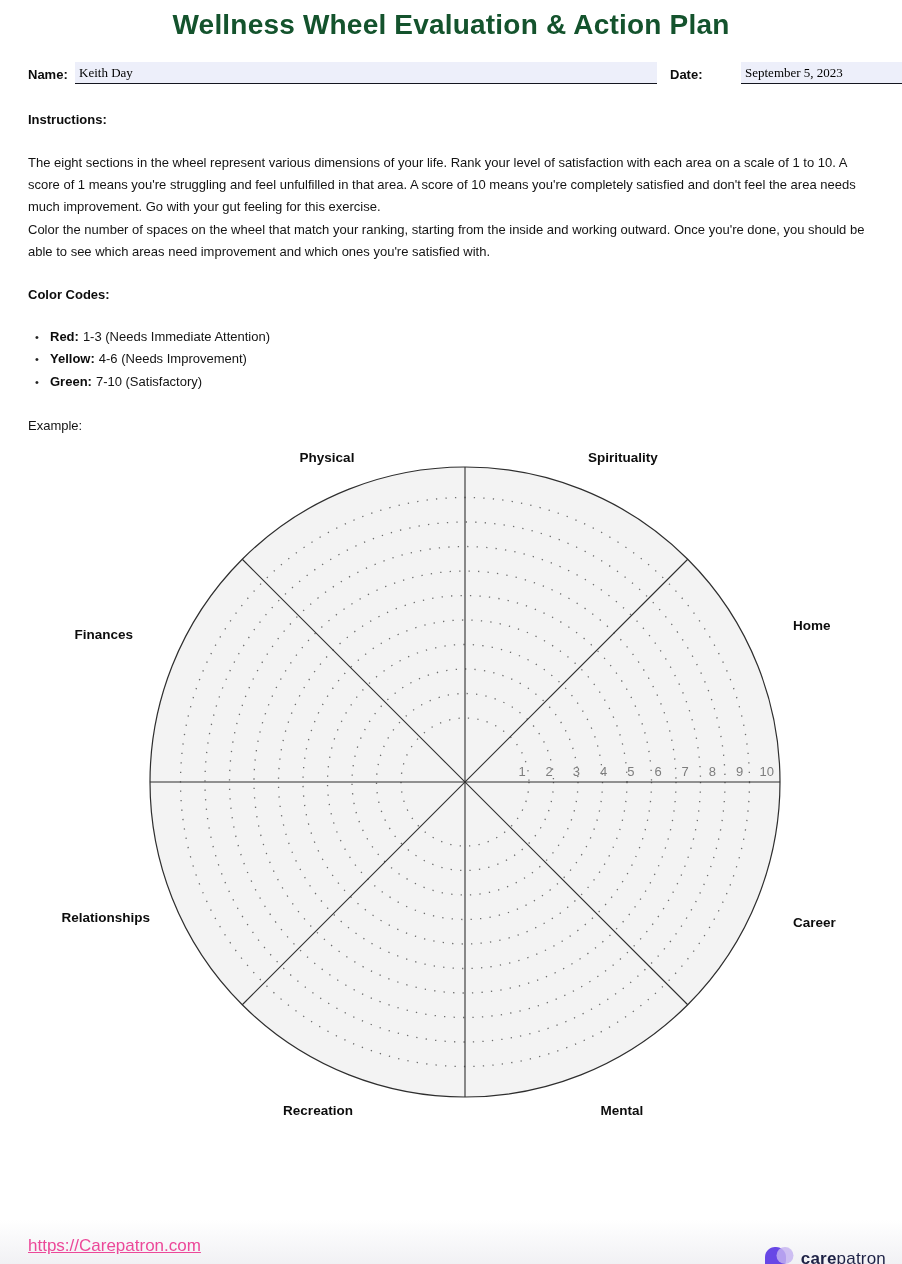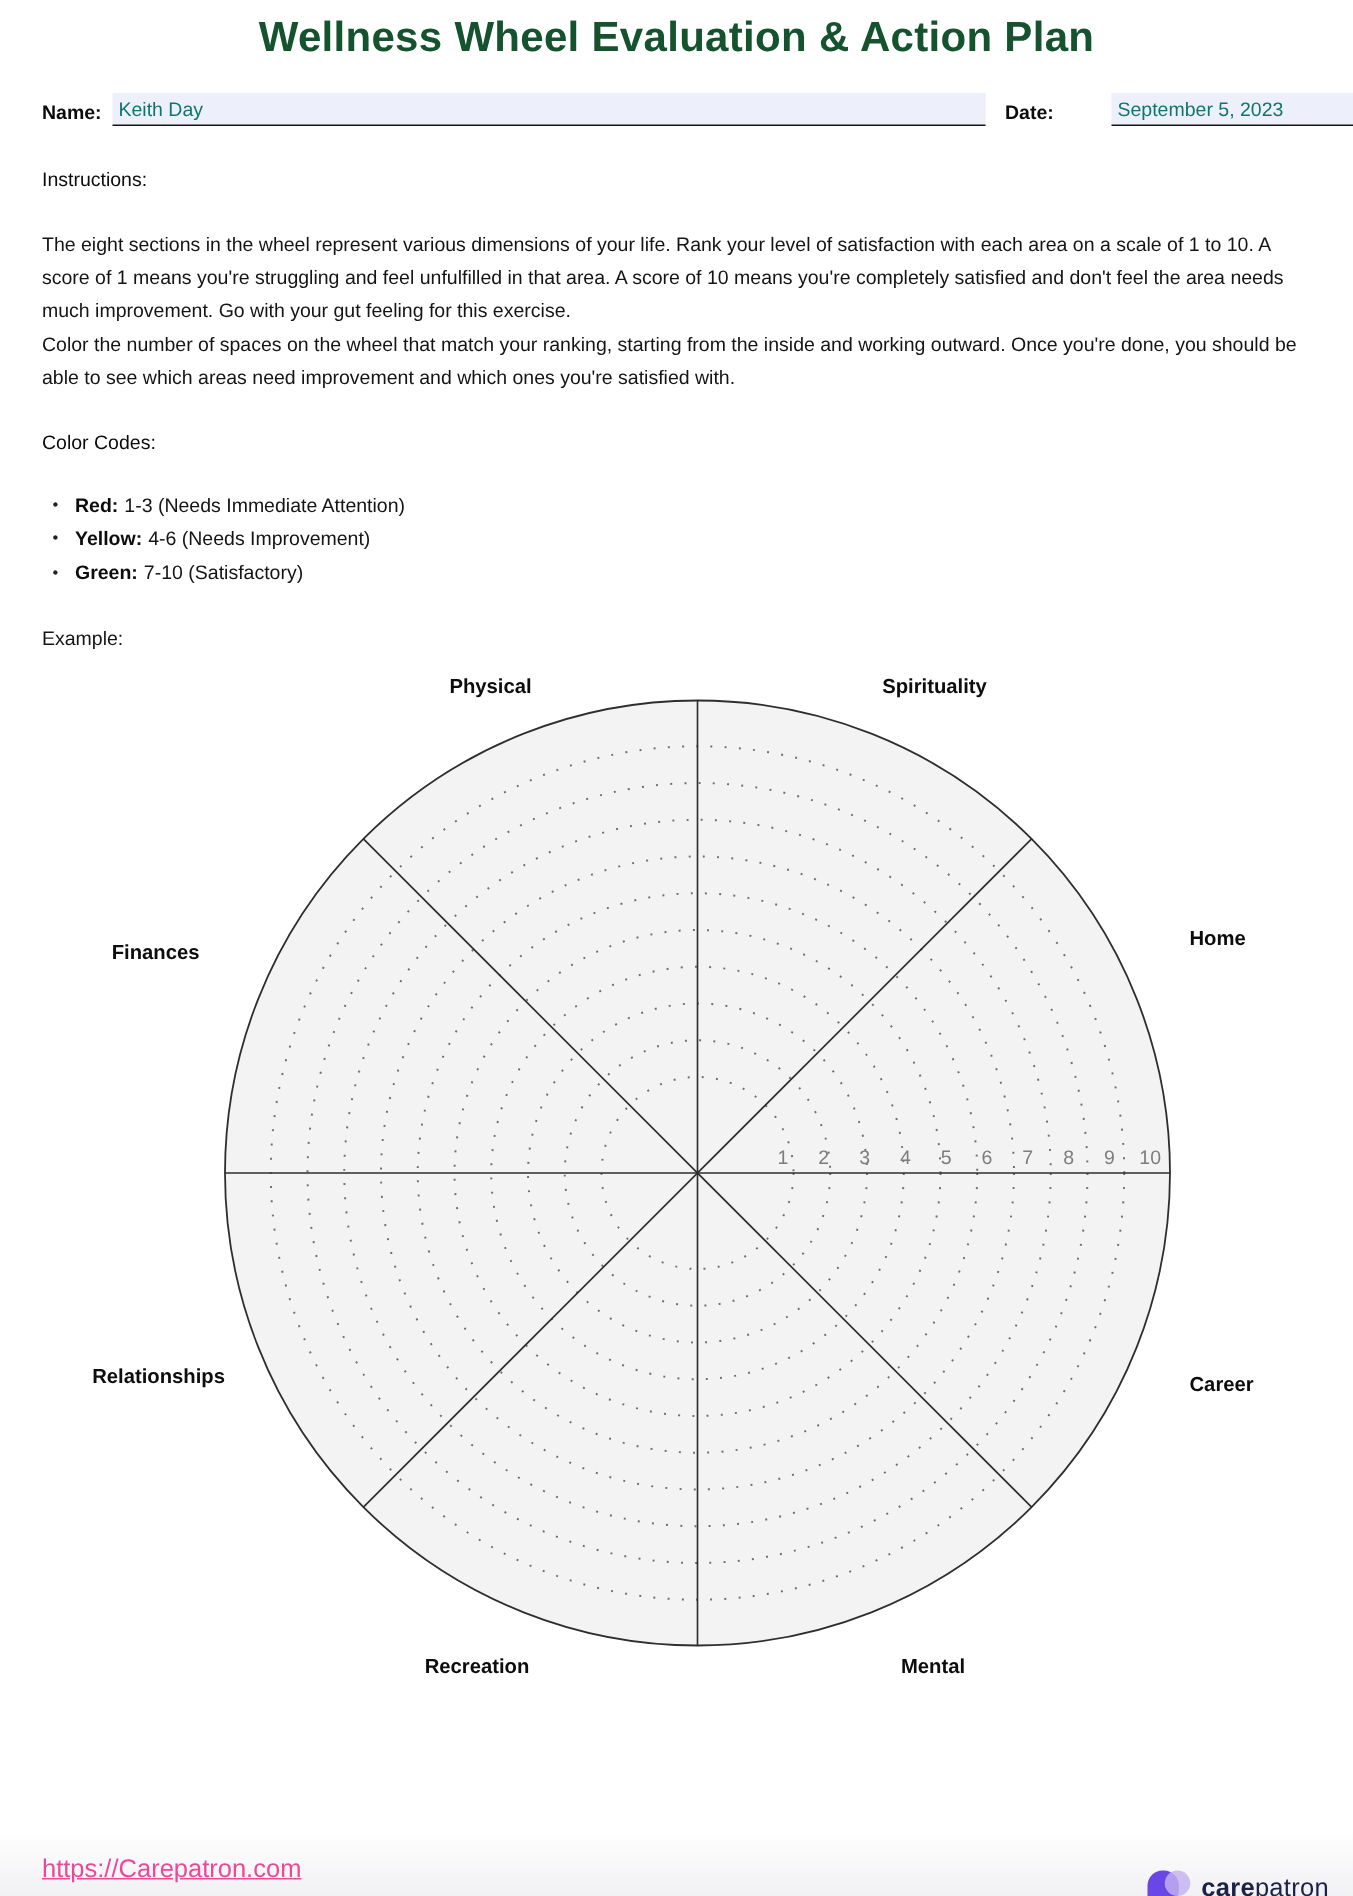--- a/index.html
+++ b/index.html
@@ -11,26 +11,26 @@
   .doc-title{
     position:absolute;top:9px;left:0;width:902px;text-align:center;
     font-size:28px;font-weight:bold;color:#14532d;letter-spacing:.2px;
   }
   .field-label{position:absolute;font-size:13px;font-weight:bold;color:#0c0c0c;top:67px;}
   .name-label{left:28px;}
   .date-label{left:670px;}
   .field-input{
     position:absolute;top:62px;height:21px;background:#edeffa;
     border:none;border-bottom:1.5px solid #14161f;
-    font-size:13px;color:#0f766e;line-height:21px;padding:0 0 0 4px;
-    font-family:Liberation Sans, sans-serif;
+    font-size:13px;color:#000000;line-height:21px;padding:0 0 0 4px;
+    font-family:Liberation Serif, serif;
   }
   .name-input{left:75px;width:578px;}
   .date-input{left:741px;width:176px;}
-  .section-heading{position:absolute;left:28px;font-size:13px;font-weight:normal;color:#0c0c0c;}
+  .section-heading{position:absolute;left:28px;font-size:13px;font-weight:bold;color:#0c0c0c;}
   .instructions-heading{top:112px;}
   .instructions-text{
     position:absolute;left:28px;top:152px;width:852px;
     font-size:13px;line-height:22.2px;color:#141414;
   }
   .color-codes-heading{top:287px;}
   .cc-list{position:absolute;left:28px;top:326px;list-style:none;margin:0;padding:0;}
   .cc-list li{font-size:13px;line-height:22.4px;color:#141414;padding-left:22px;position:relative;}
   .cc-bullet{position:absolute;left:7px;top:0;font-size:11px;color:#222;}
   .cc-label{font-weight:bold;margin-right:4px;color:#0c0c0c;}

